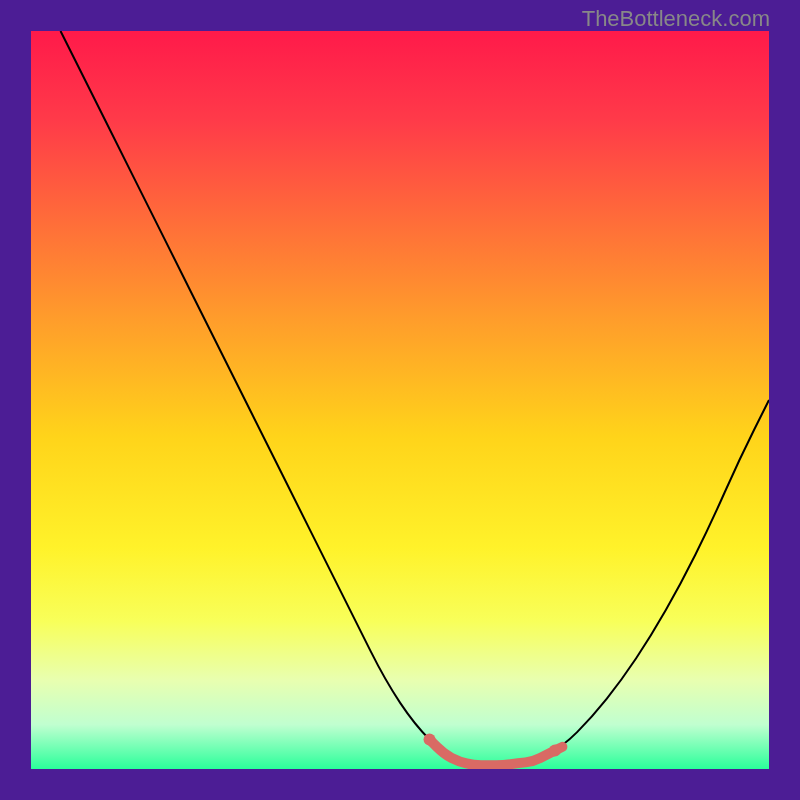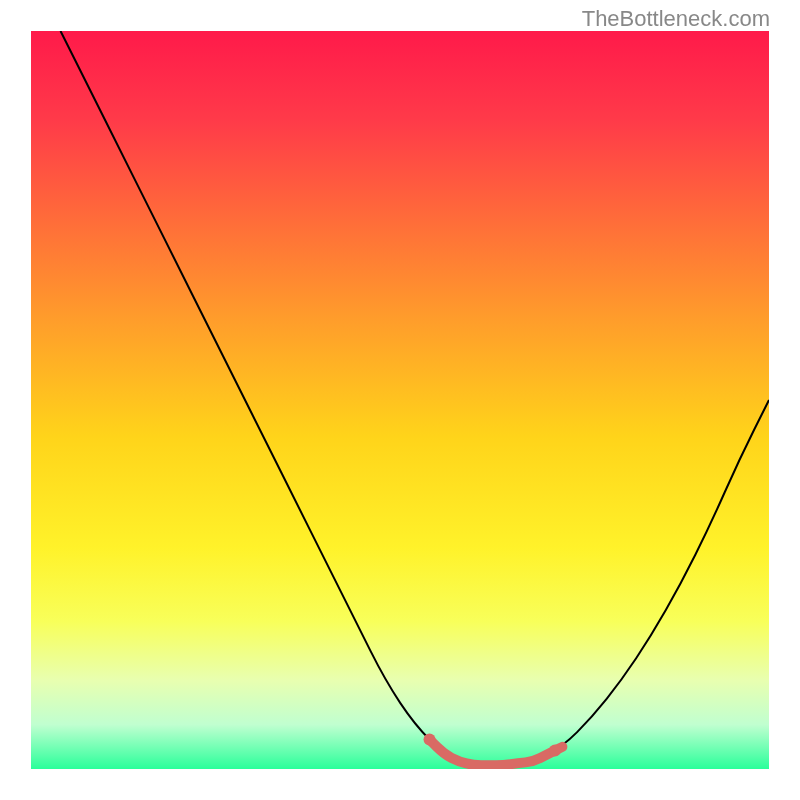--- a/index.html
+++ b/index.html
@@ -1,17 +1,17 @@
 <!DOCTYPE html>
 <html><head>
 <meta charset="utf-8">
 <style>
   * { margin: 0; padding: 0; box-sizing: border-box; }
   body { background: #000; width: 800px; height: 800px; overflow: hidden; position: relative; }
-  .container { position: relative; width: 800px; height: 800px; background: #ffffff; text-align: center; }
+  .container { position: relative; width: 800px; height: 800px; background: #4c1d95; text-align: center; }
   .watermark { position: absolute; top: 6px; right: 30px; color: #888; font-family: Arial, sans-serif; font-size: 22px; font-weight: 500; z-index: 10; }
   .plot-area { position: absolute; left: 31px; top: 31px; width: 738px; height: 738px; }
   .gradient-bg { position: absolute; left: 0; top: 0; width: 100%; height: 100%; }
   .curve-layer { position: absolute; left: 0; top: 0; width: 100%; height: 100%; }
 </style>
 </head>
 <body>
 
 <div class="container">
   <div class="watermark">TheBottleneck.com</div>

